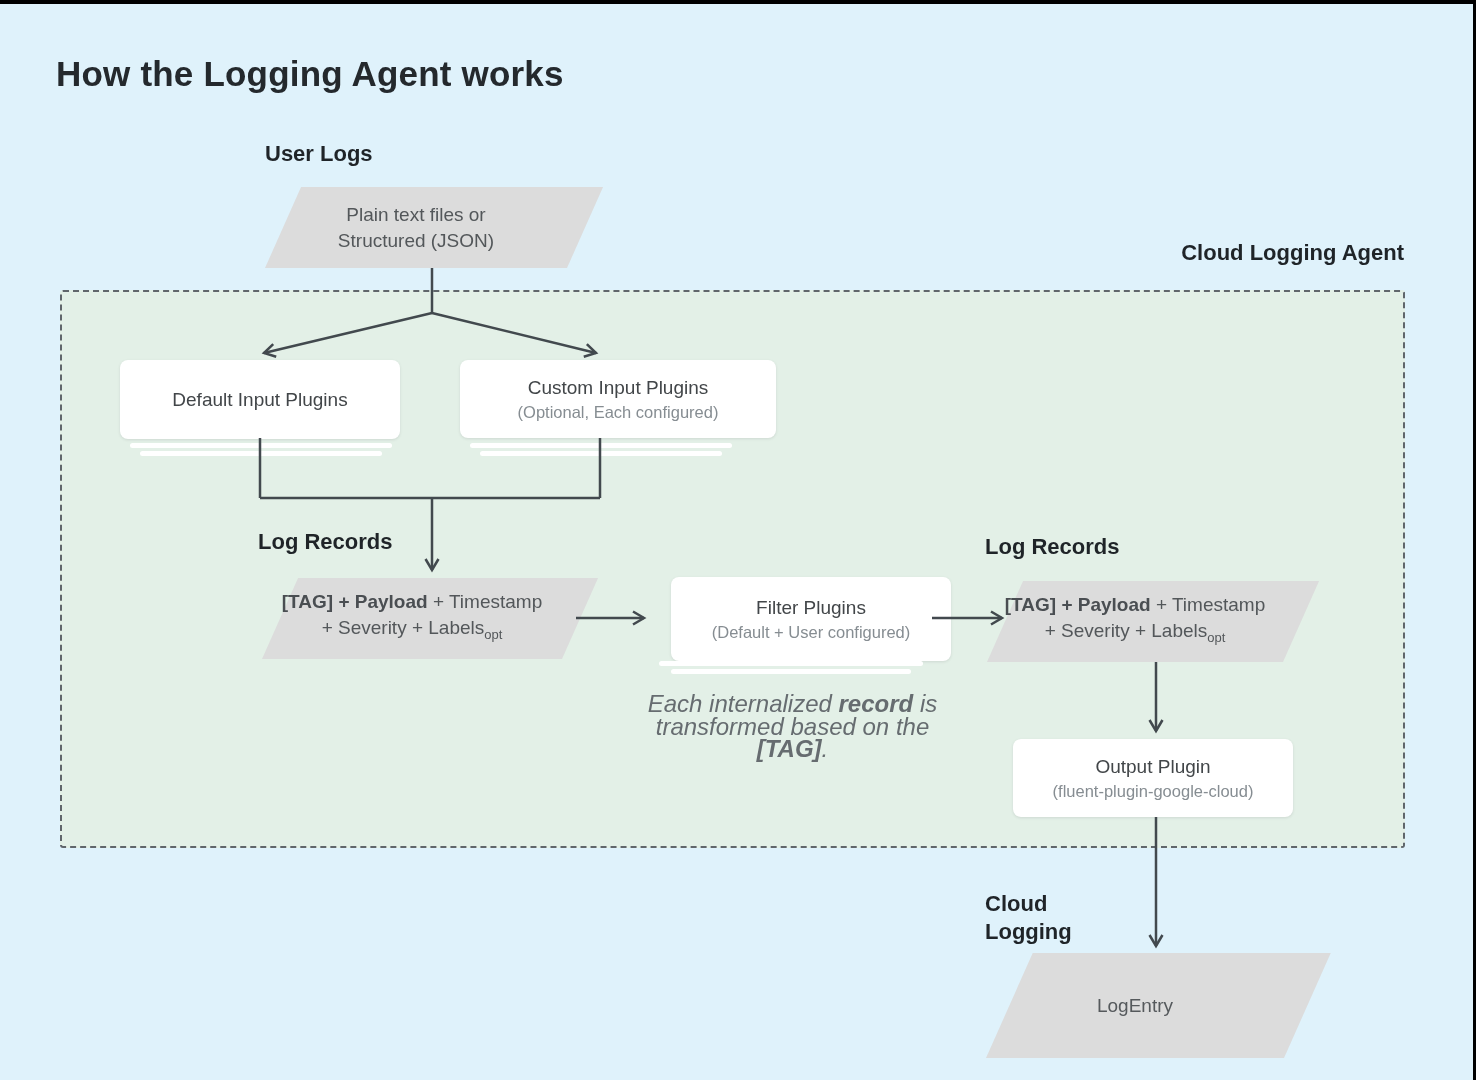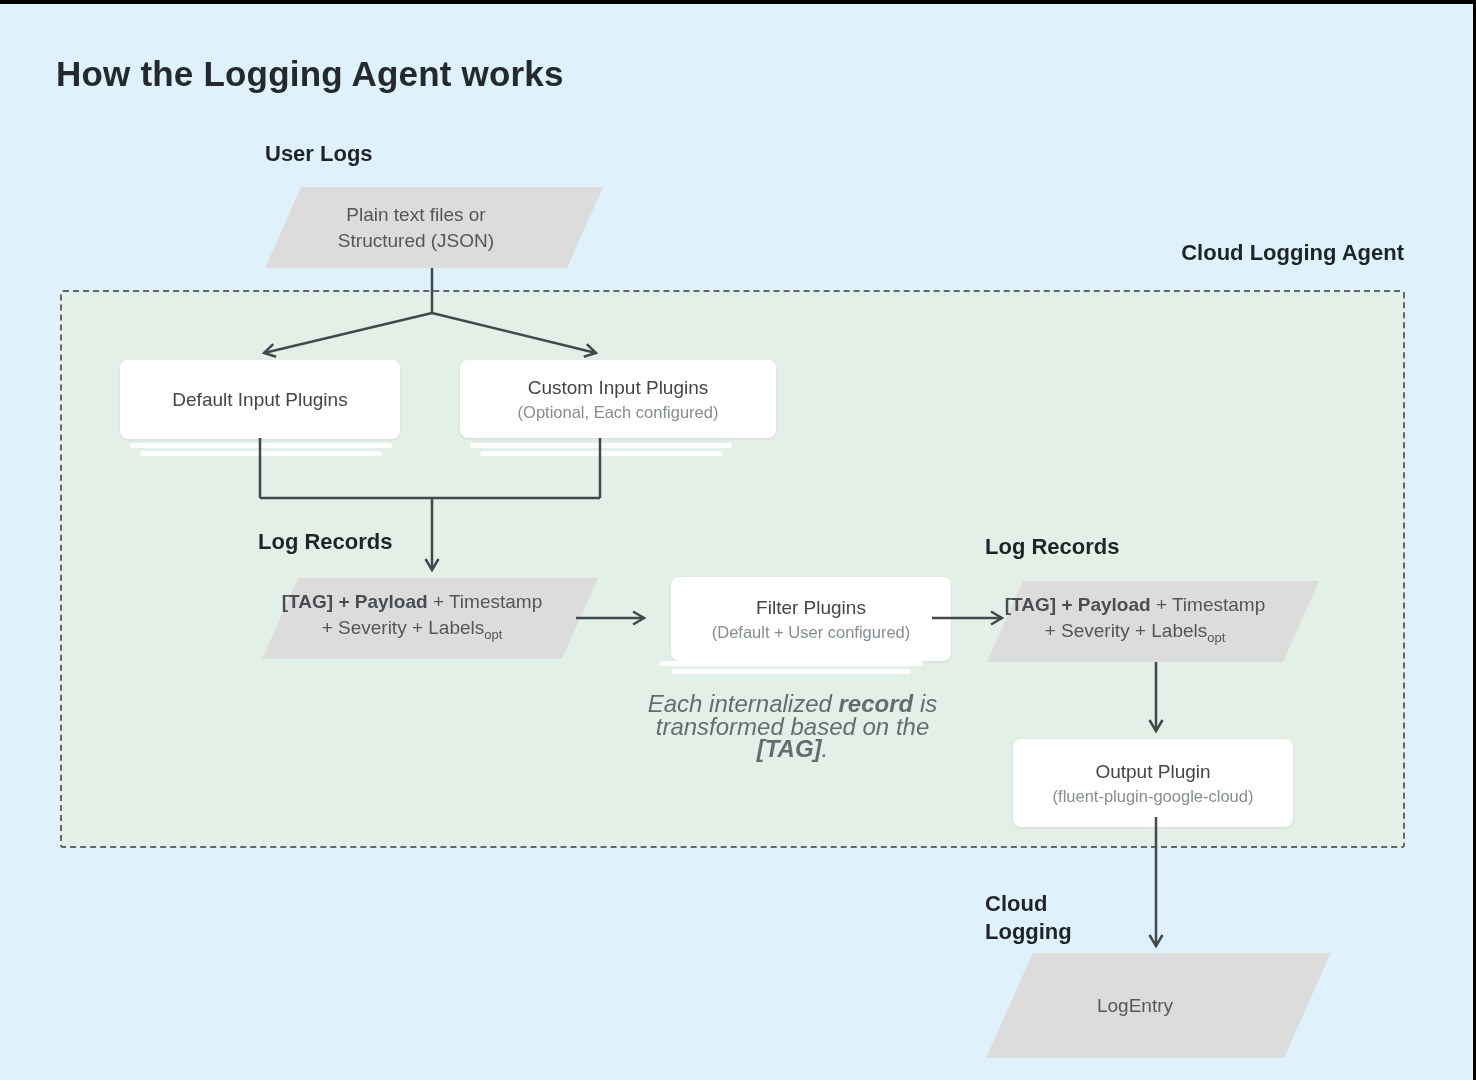--- a/index.html
+++ b/index.html
@@ -156,21 +156,21 @@
 <div class="abs section-label" style="left:985px;top:534px;">Log Records</div>
 
 <div class="para" style="left:987px;top:581px;width:296px;height:81px;">
   <div class="skew"></div>
   <div class="ptext">
     <span><b>[TAG] + Payload</b><span> + Timestamp</span></span>
     <span><span>+ Severity + Labels</span><span class="sub-script">opt</span></span>
   </div>
 </div>
 
-<div class="card" style="left:1013px;top:739px;width:280px;height:88px;">
+<div class="card" style="left:1013px;top:739px;width:280px;height:78px;">
   <div class="card-title">Output Plugin</div>
   <div class="card-subtitle">(fluent-plugin-google-cloud)</div>
 </div>
 
 <div class="abs section-label cloud-logging-label" style="left:985px;top:878px;margin-top:12px;">
   <div>Cloud</div>
   <div>Logging</div>
 </div>
 
 <div class="para" style="left:986px;top:953px;width:298px;height:105px;">

